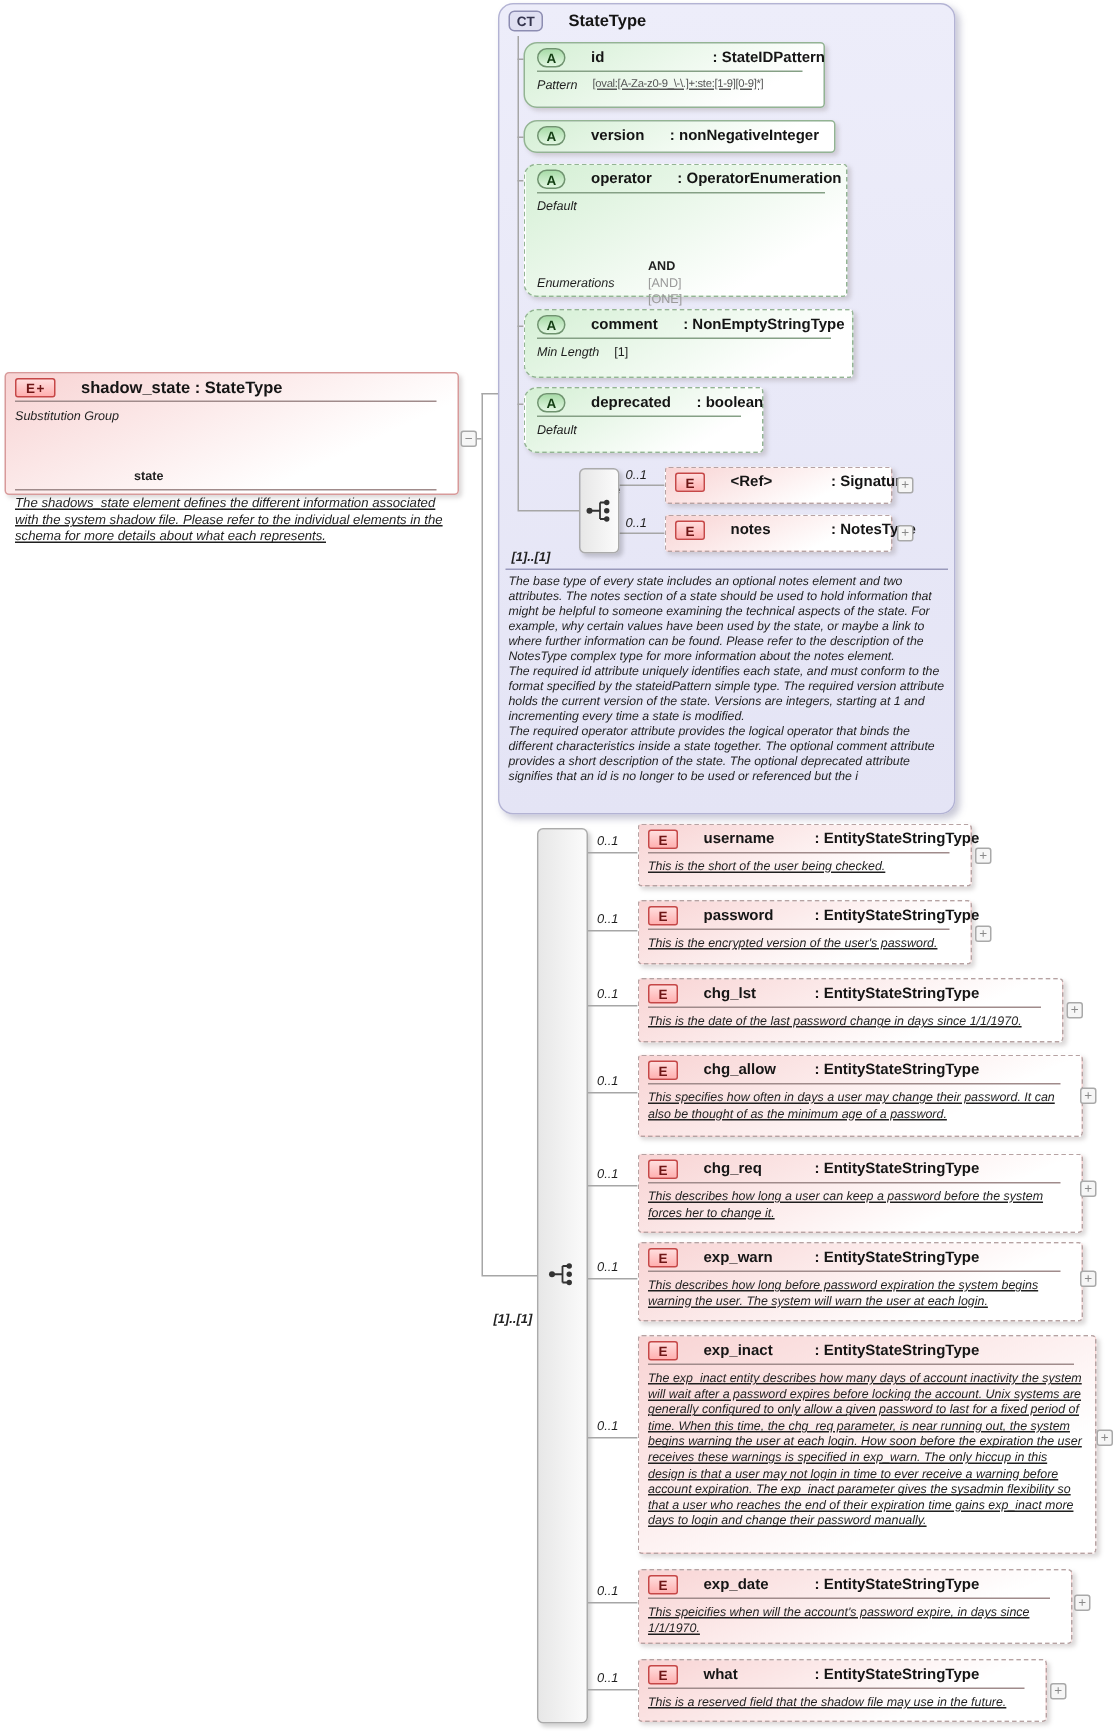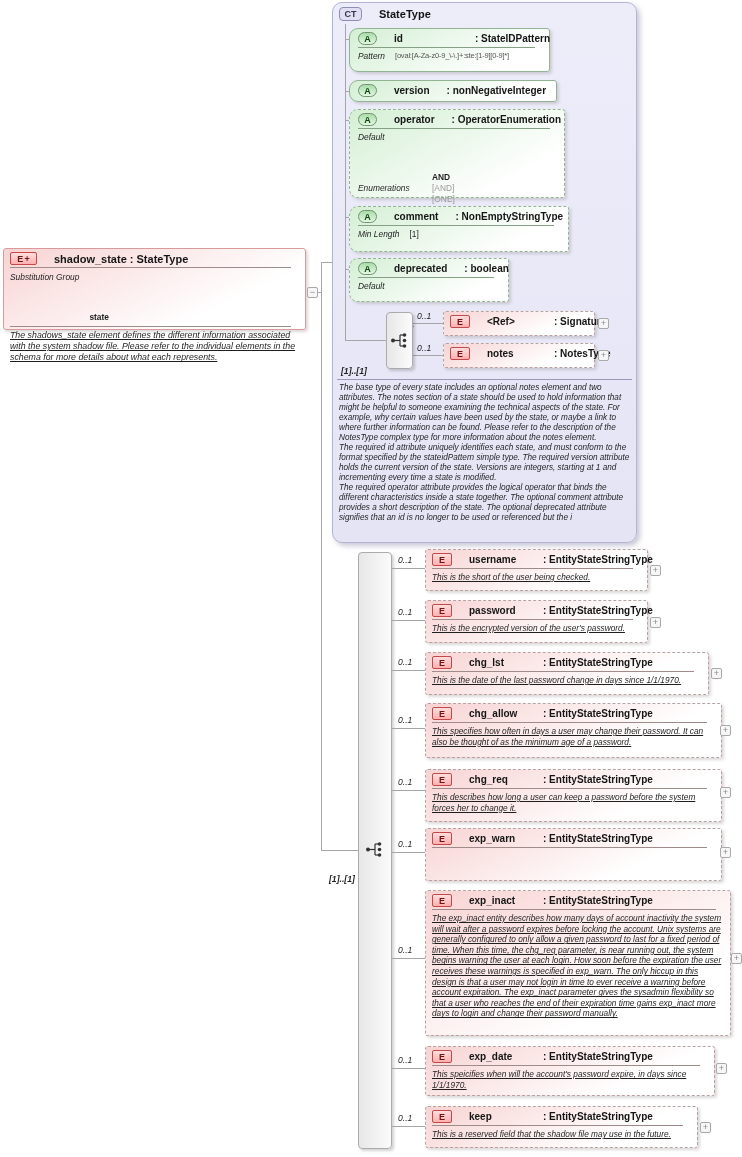--- a/index.html
+++ b/index.html
@@ -17,21 +17,21 @@
   .nm,.tp{font-weight:bold;font-size:10px;color:#151515;}
   .w64{min-width:64px;display:inline-block;}
   .w57{min-width:57px;display:inline-block;}
   .w50{min-width:50px;display:inline-block;}
   .sep{border-top:1px solid #a08b8b;margin:2px 8px 3px 0;}
   .attr .sep{border-color:#85a085;}
   .doc{font-size:8.3px;font-style:italic;color:#1f1f1f;line-height:1.28;text-decoration:underline;}
   .prow{display:flex;font-size:8.4px;color:#1f1f1f;line-height:1.3;}
   .plabel{font-style:italic;margin-right:10px;white-space:nowrap;}
   .pval{white-space:nowrap;}
-  .pval.sm{font-size:7.5px;color:#555;letter-spacing:-0.2px;}
+  .pval.sm{font-size:7.5px;color:#555;letter-spacing:-0.2px;text-decoration:underline;}
   .bv{font-weight:bold;margin-top:40px;}
   .ev{color:#9a9a9a;}
   .pgrid{display:grid;grid-template-columns:74px auto;font-size:8.4px;color:#1f1f1f;line-height:1.32;}
   .pgrid .plabel{margin-right:0;}
   .icon-e{display:inline-flex;align-items:center;justify-content:center;width:20px;height:13px;
           background:linear-gradient(#ffdede,#ffb0b0);border:1px solid #c64747;color:#6e1515;
           font-size:9px;font-weight:bold;border-radius:2px;flex:none;box-sizing:border-box;}
   .icon-ep{width:27px;gap:1px;}
   .icon-a{display:inline-flex;align-items:center;justify-content:center;width:19px;height:13px;
           background:linear-gradient(#a8dca8,#e2f7e2);border:1px solid #6f936f;color:#123d12;
@@ -288,20 +288,21 @@
   </div>
   <div class="pm" style="left:720px;top:787px;">+</div>
 
   <div class="node el" style="left:425px;top:828px;width:297px;height:53px;">
     <div class="hdr">
       <span class="icon-e">E</span>
       <span class="nm w57">exp_warn</span>
       <span class="tp">: EntityStateStringType</span>
     </div>
     <div class="sep"></div>
+    <div class="doc">This describes how long before password expiration the system begins warning the user. The system will warn the user at each login.</div>
   </div>
   <div class="pm" style="left:720px;top:847px;">+</div>
 
   <div class="node el" style="left:425px;top:890px;width:306px;height:146px;">
     <div class="hdr">
       <span class="icon-e">E</span>
       <span class="nm w57">exp_inact</span>
       <span class="tp">: EntityStateStringType</span>
     </div>
     <div class="sep"></div>
@@ -316,21 +317,21 @@
       <span class="tp">: EntityStateStringType</span>
     </div>
     <div class="sep"></div>
     <div class="doc">This speicifies when will the account's password expire, in days since 1/1/1970.</div>
   </div>
   <div class="pm" style="left:716px;top:1063px;">+</div>
 
   <div class="node el" style="left:425px;top:1106px;width:273px;height:42px;">
     <div class="hdr">
       <span class="icon-e">E</span>
-      <span class="nm w57">keep</span>
+      <span class="nm w57">what</span>
       <span class="tp">: EntityStateStringType</span>
     </div>
     <div class="sep"></div>
     <div class="doc">This is a reserved field that the shadow file may use in the future.</div>
   </div>
   <div class="pm" style="left:700px;top:1122px;">+</div>
 
 </div>
 
 </body></html>

